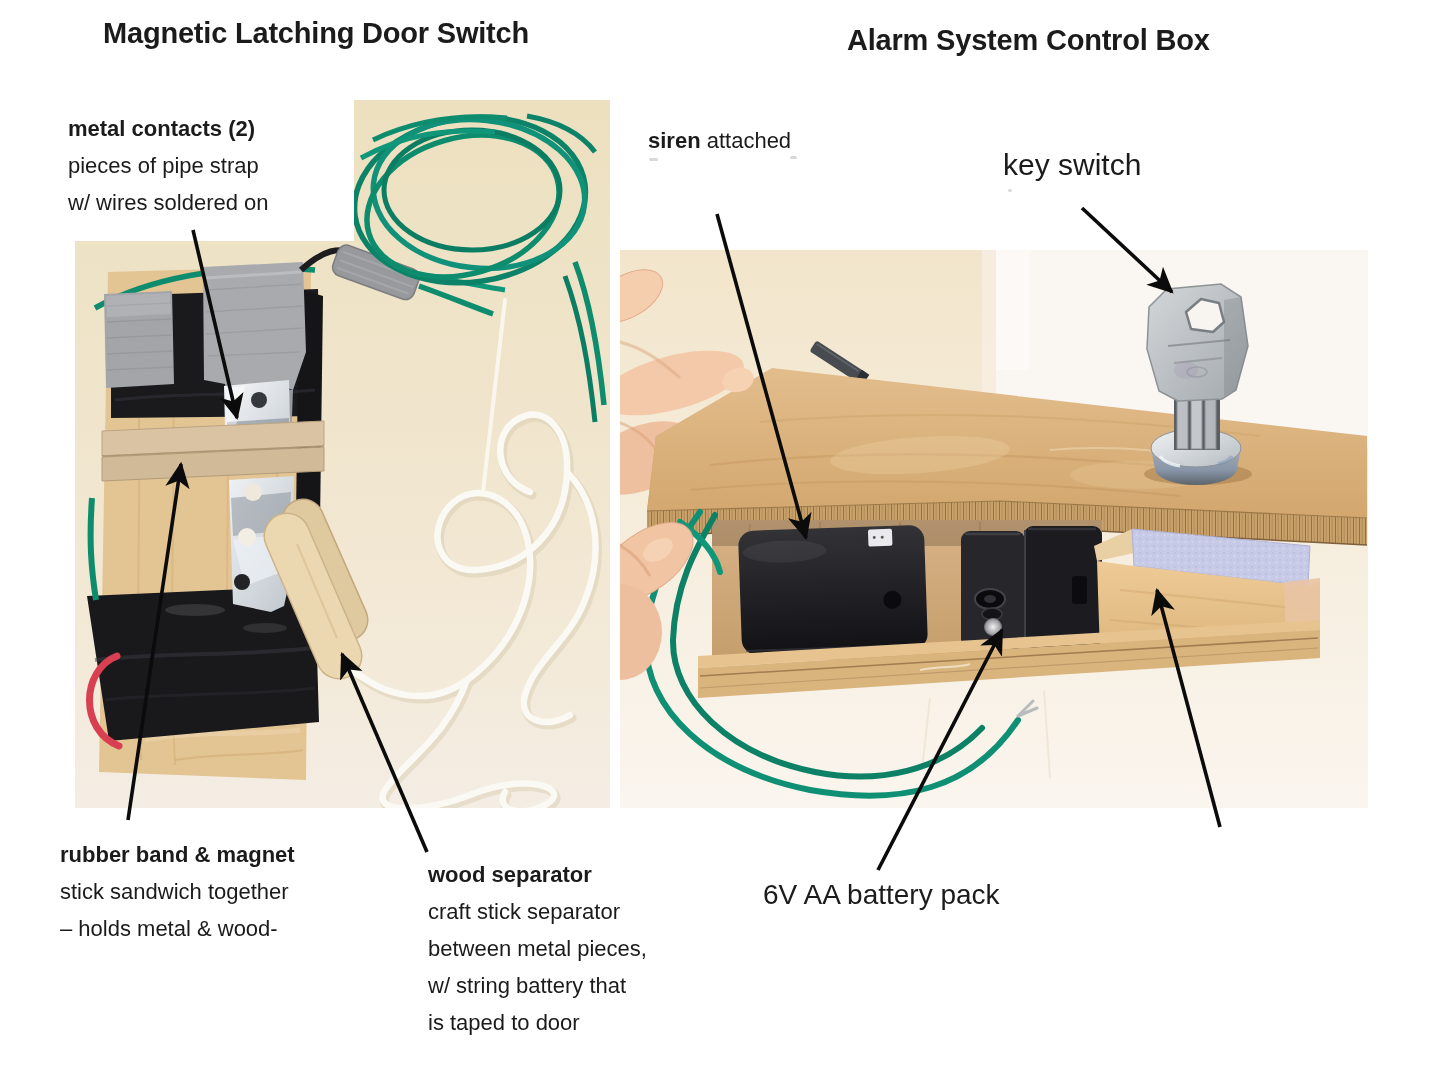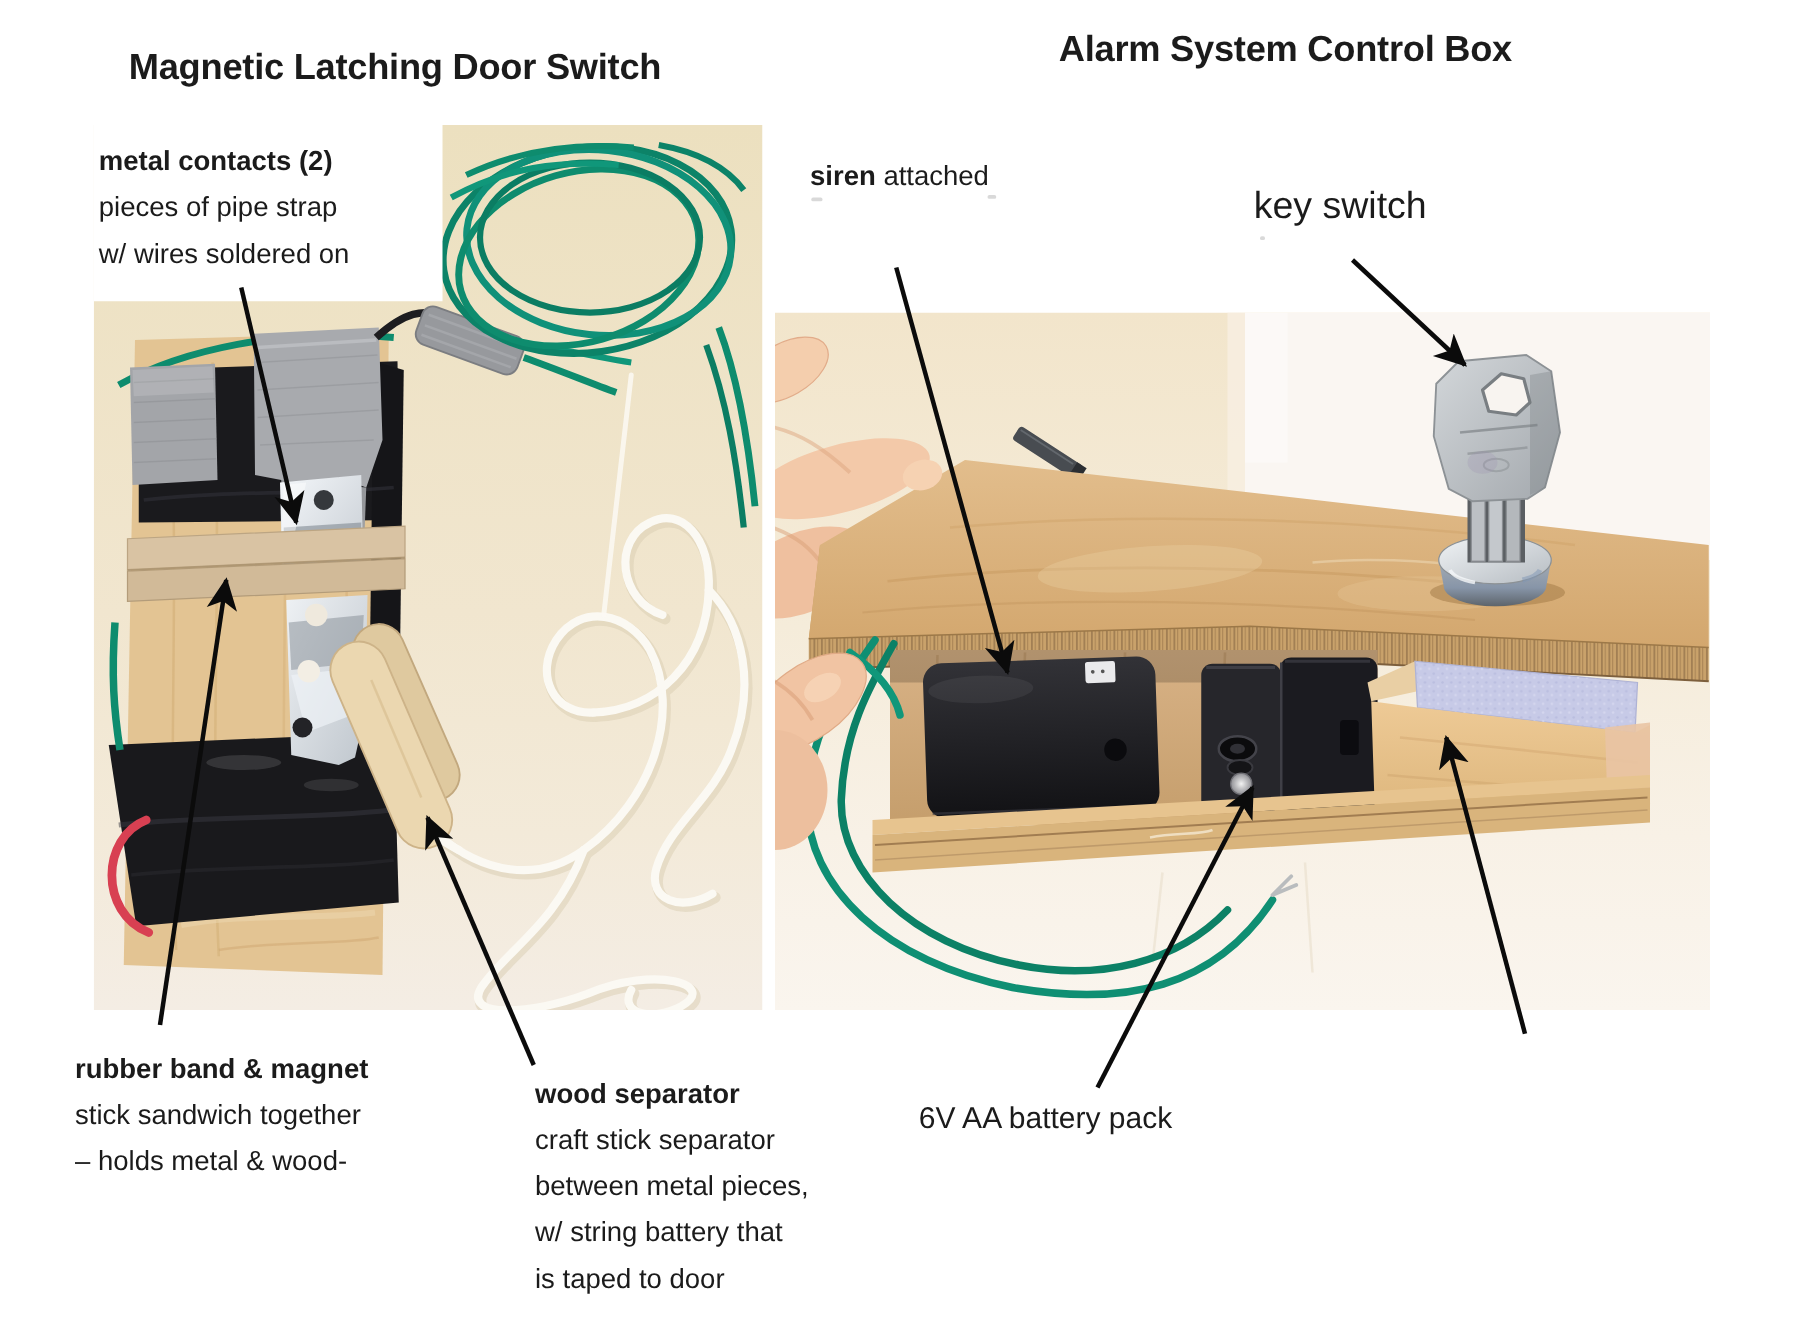--- a/index.html
+++ b/index.html
@@ -316,24 +316,24 @@
     </g>
 
     <g>
       <ellipse cx="26" cy="312" rx="54" ry="29" transform="rotate(-36 26 312)" fill="#f1c4a3" stroke="#e0aa86" stroke-width="1"></ellipse>
       <ellipse cx="0" cy="382" rx="42" ry="48" fill="#edbf9e"></ellipse>
       <path d="M-6,292 C10,300 22,312 30,326" stroke="#d99f78" stroke-width="3" opacity=".55" fill="none"></path>
       <ellipse cx="38" cy="300" rx="16" ry="10" transform="rotate(-30 38 300)" fill="#f8d8ba" opacity=".7"></ellipse>
     </g>
   </svg>
 
-  <div class="title" style="left:103px;top:38px;text-align:center;">Magnetic Latching Door Switch</div>
+  <div class="title" style="left:103px;top:17px;text-align:center;">Magnetic Latching Door Switch</div>
   <div class="title" style="left:847px;top:24px;text-align:center;">Alarm System Control Box</div>
 
-  <div class="note" style="left:68px;top:110px;margin-left:11px;">
+  <div class="note" style="left:68px;top:110px;">
     <div class="hd">metal contacts (2)</div>
     <div>pieces of pipe strap</div>
     <div>w/ wires soldered on</div>
   </div>
 
   <div class="note" style="left:648px;top:122px;">
     <span class="hd">siren</span><span> attached</span>
   </div>
 
   <div class="note hd" style="left:1003px;top:146px;font-size:30px;">key switch</div>
@@ -345,21 +345,21 @@
   </div>
 
   <div class="note" style="left:428px;top:856px;">
     <div class="hd">wood separator</div>
     <div>craft stick separator</div>
     <div>between metal pieces,</div>
     <div>w/ string battery that</div>
     <div>is taped to door</div>
   </div>
 
-  <div class="note hd" style="left:735px;top:876px;font-size:24px;">6V AA battery pack</div>
+  <div class="note hd" style="left:763px;top:876px;font-size:28px;">6V AA battery pack</div>
 
   <div class="remnant" style="left:649px;top:158px;width:9px;height:3px;"></div>
   <div class="remnant" style="left:790px;top:156px;width:7px;height:3px;"></div>
   <div class="remnant" style="left:1008px;top:189px;width:4px;height:3px;"></div>
 
   <svg class="overlay" width="1444" height="1070" viewBox="0 0 1444 1070">
     <defs>
       <marker id="ah" markerWidth="8" markerHeight="8" refX="6.6" refY="3.9" orient="auto" markerUnits="strokeWidth">
         <path d="M0,0.5 L7.2,3.9 L0,7.3 L1.9,3.9 Z" fill="#0b0b0b"></path>
       </marker>

